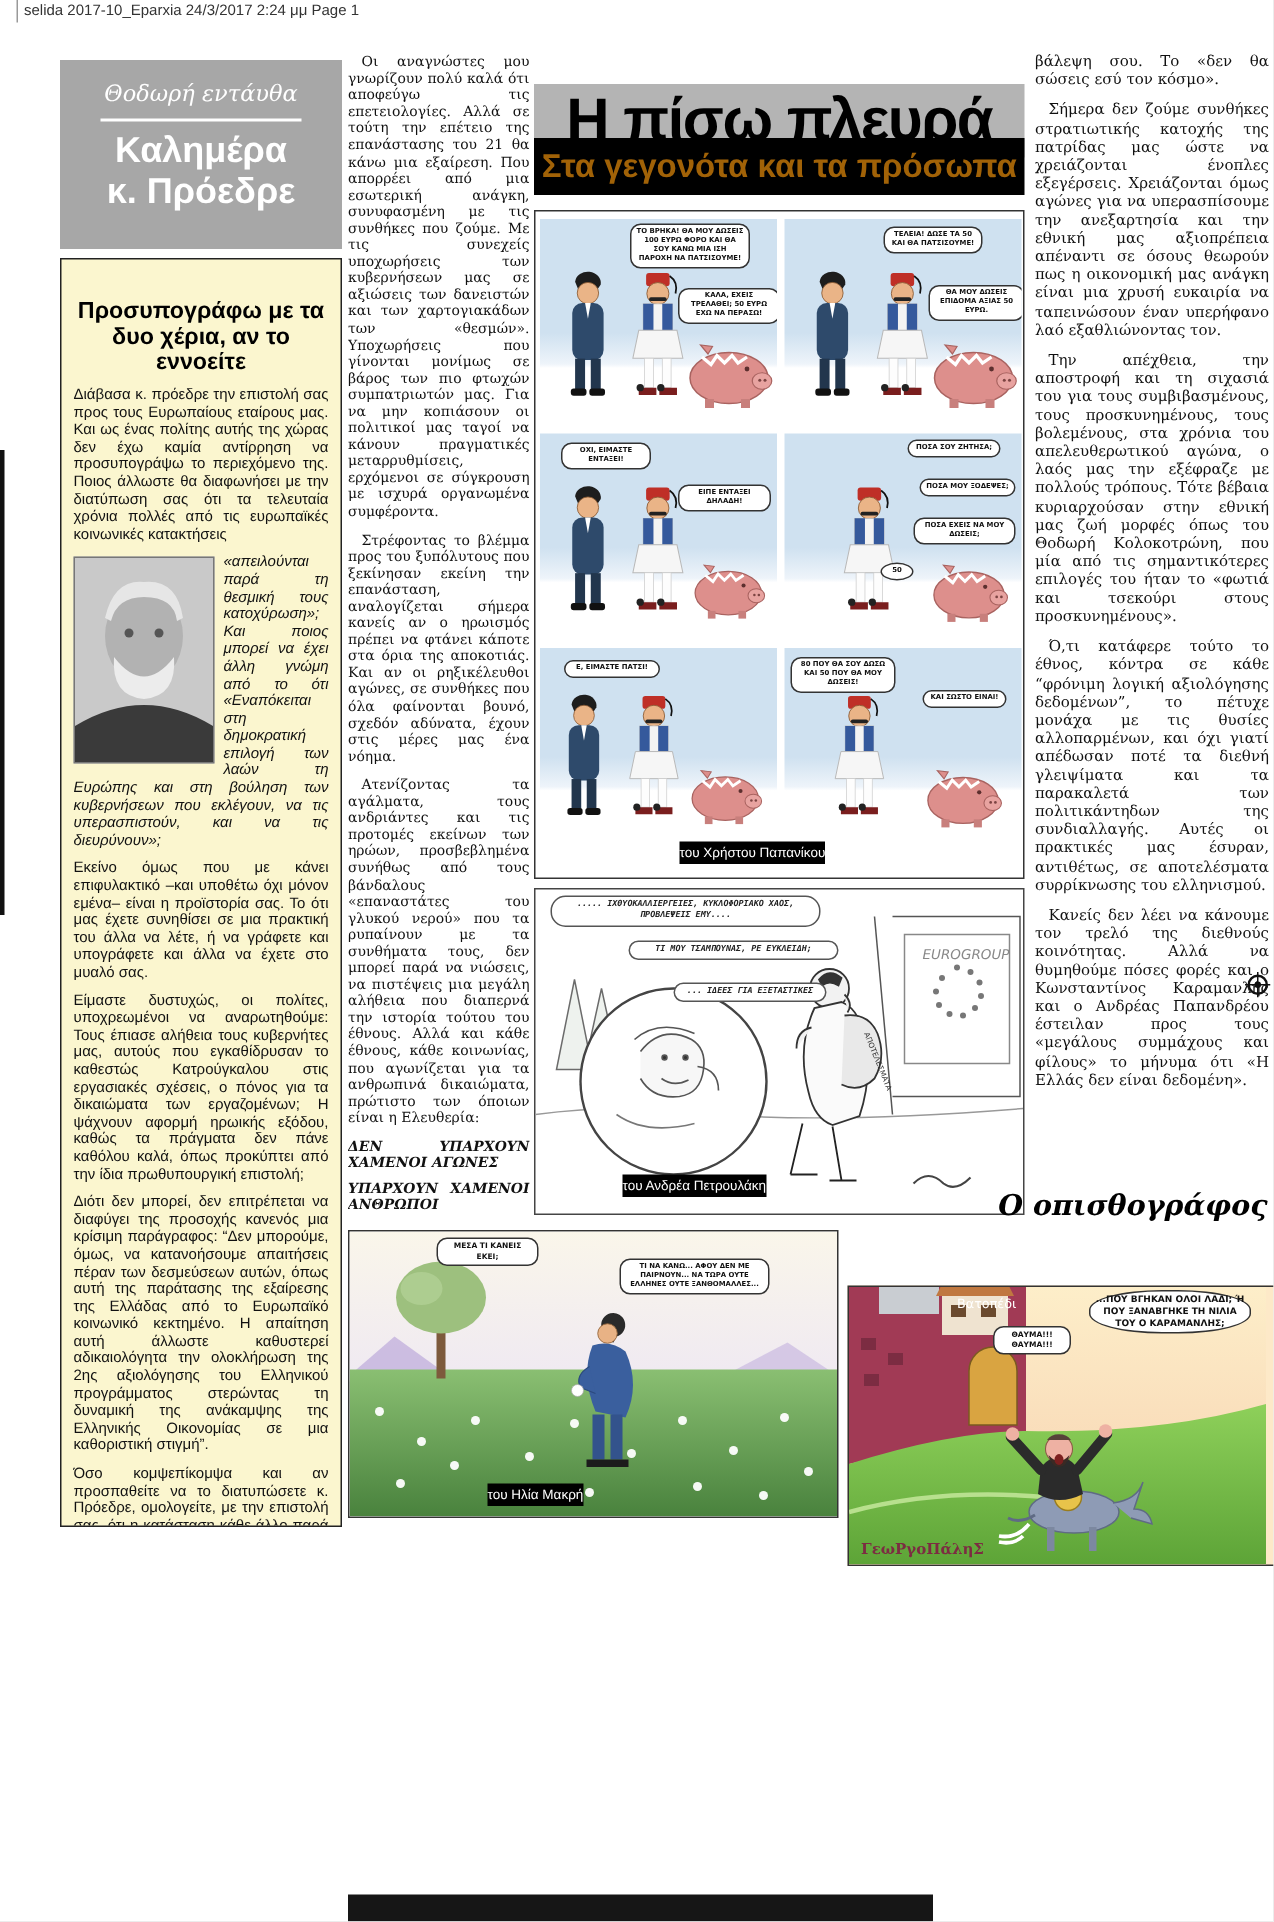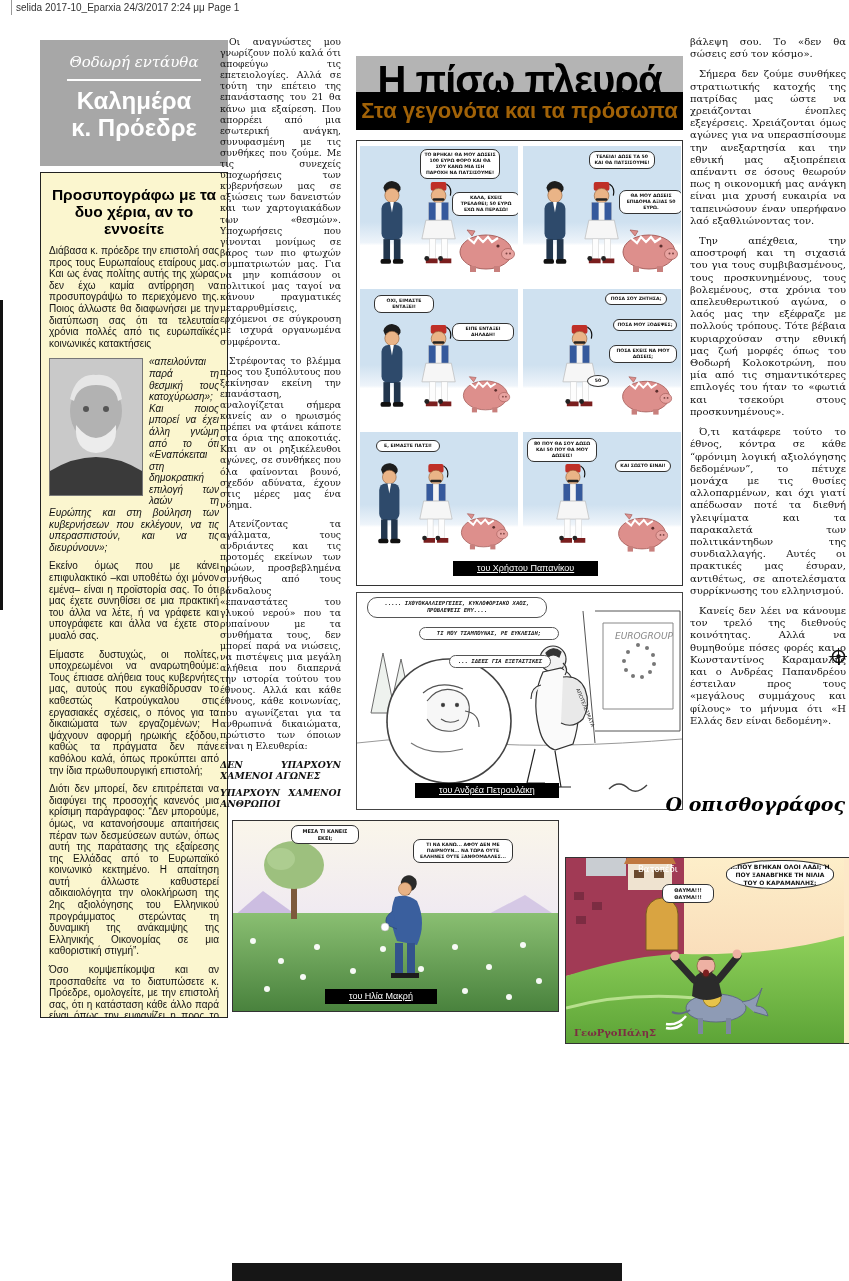--- a/index.html
+++ b/index.html
@@ -9,43 +9,43 @@
   .meta{position:absolute;left:16px;top:2px;font:10px "Liberation Sans",sans-serif;color:#333;}
   .meta-rule{position:absolute;left:11px;top:0;width:1px;height:15px;background:#999;}
   
   .masthead{position:absolute;left:40px;top:40px;width:188px;height:126px;background:#a7a7a7;color:#fff;text-align:center;}
   .kicker{font:italic 15px "DejaVu Serif",serif;margin-top:13px;}
   .mast-rule{width:134px;height:2px;background:#fff;margin:8px auto 6px auto;}
   .mast-title{font:bold 24px/27px "Liberation Sans",sans-serif;}
   
   .letter{position:absolute;left:40px;top:172px;width:188px;height:846px;background:#fbf6cf;
           border:1px solid #222;box-sizing:border-box;padding:7px 8px;overflow:hidden;}
-  .letter h2{font:bold 15.5px/17px "Liberation Sans",sans-serif;text-align:center;margin:6px 0 8px 0;color:#000;}
+  .letter h2{font:bold 15.5px/17px "Liberation Sans",sans-serif;text-align:center;margin:19px 0 8px 0;color:#000;}
   .letter p{font:10px/11.6px "Liberation Sans",sans-serif;text-align:justify;margin:0 0 7px 0;color:#111;}
   .letter p.ital{font-style:italic;}
   .photo{float:left;width:92px;height:136px;margin:2px 6px 2px 0;border:1px solid #777;background:#cfcfcf;}
   
   .colserif{position:absolute;font-family:"DejaVu Serif",serif;color:#111;overflow:hidden;text-align:justify;}
   .colserif p{margin:0 0 8px 0;text-indent:9px;}
-  #col-mid{left:220px;top:36px;width:121px;height:776px;font-size:9.3px;line-height:11.1px;}
+  #col-mid{left:232px;top:36px;width:121px;height:776px;font-size:9.3px;line-height:11.1px;}
   #col-right{left:690px;top:36px;width:156px;height:757px;font-size:10px;line-height:12.2px;}
   .subhd{font-weight:bold;font-style:italic;text-indent:0 !important;margin:2px 0 6px 0 !important;}
   
   .hl{position:absolute;left:356px;top:40px;width:327px;height:49px;background:#b4b4b4;
       font:bold 40px/49px "Liberation Sans",sans-serif;color:#000;text-align:center;letter-spacing:-1px;margin-top:16px;}
   .subhl{position:absolute;left:356px;top:92px;width:327px;height:38px;background:#000;
       font:bold 22px/38px "Liberation Sans",sans-serif;color:#a16207;text-align:center;}
   
   .strip{position:absolute;left:356px;top:140px;width:327px;height:446px;border:1px solid #333;
          box-sizing:border-box;background:#fff;}
   .panel{position:absolute;width:158px;height:138px;background:linear-gradient(#cfe1f0 55%,#eef4fa 70%,#fff 72%);overflow:hidden;}
   .bub{position:absolute;background:#fff;border:1px solid #333;border-radius:7px;padding:2px 3px;
        font:bold 4.6px/1.3 "DejaVu Sans",sans-serif;text-align:center;color:#111;z-index:3;}
   .credit{position:absolute;background:#000;color:#fff;font:9px/13px "Liberation Sans",sans-serif;
-          padding:1px 24px;z-index:5;white-space:nowrap;text-decoration:underline;}
+          padding:1px 0;z-index:5;white-space:nowrap;}
   
   .petro{position:absolute;left:356px;top:592px;width:327px;height:218px;border:1px solid #444;
          box-sizing:border-box;background:#fff;overflow:hidden;}
   .pbub{position:absolute;background:#fff;border:1px solid #555;border-radius:10px;padding:2px 4px;
         font:italic bold 5.6px/1.3 "DejaVu Sans Mono",monospace;color:#222;text-align:center;z-index:4;}
   
   .makris{position:absolute;left:232px;top:820px;width:327px;height:192px;border:1px solid #333;
           box-sizing:border-box;overflow:hidden;background:#fff;}
   .georg{position:absolute;left:565px;top:825px;width:324px;height:187px;border:1px solid #333;
          box-sizing:border-box;overflow:hidden;background:#fde9c8;margin-top:32px;}

